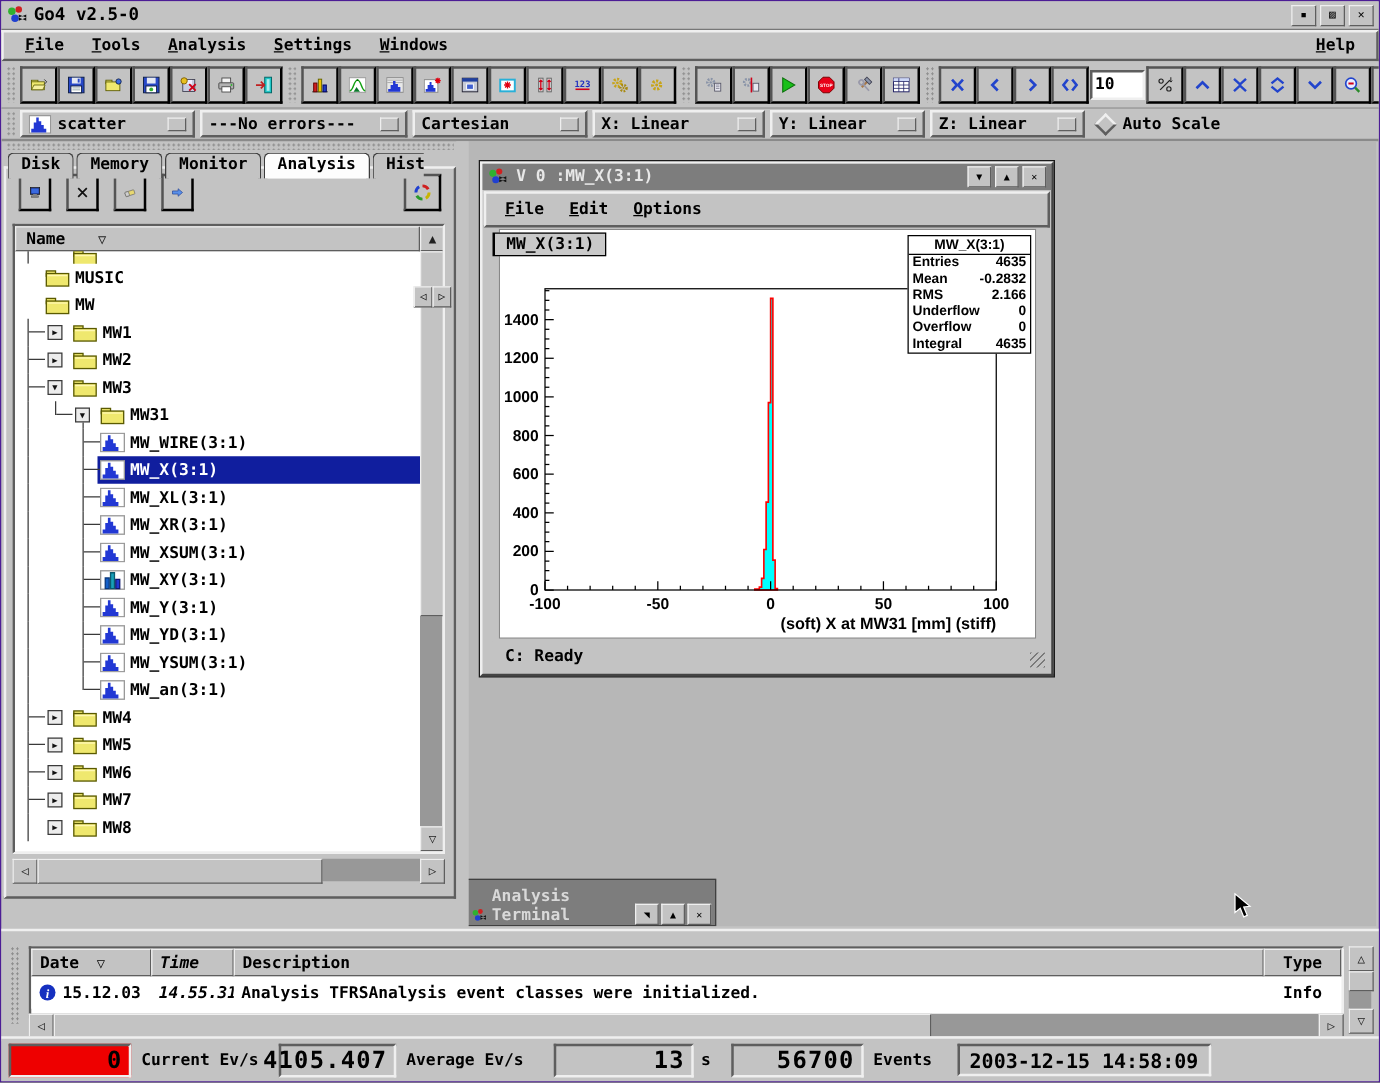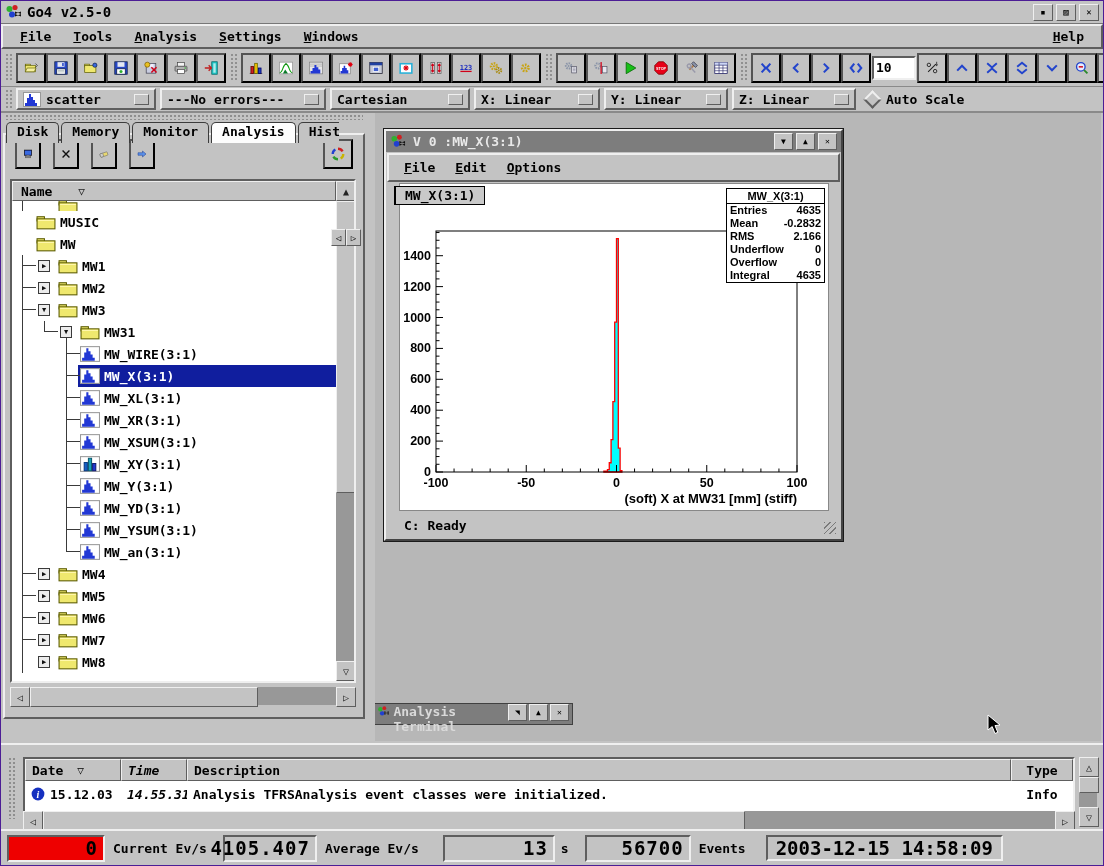--- a/index.html
+++ b/index.html
@@ -111,22 +111,22 @@
   #statsbox{position:absolute;right:3px;top:4px;width:97px;background:#fff;border:1px solid #000;
             font-family:"Liberation Sans",sans-serif;font-size:11px;font-weight:bold;z-index:3;}
   #statsbox .st{border-bottom:1px solid #000;text-align:center;padding:1px 0;}
   #statsbox .sr{display:flex;justify-content:space-between;padding:0 3px;line-height:13px;}
   .cwstatus{position:absolute;left:8px;right:2px;bottom:2px;height:24px;display:flex;align-items:center;
             padding:0 10px;background:#c3c3c3;}
   .grip{position:absolute;right:3px;bottom:3px;width:12px;height:12px;
         background:repeating-linear-gradient(135deg,#7a7a7a 0 1px,transparent 1px 4px);}
 
   
-  #minwin{position:absolute;left:-2px;top:590px;width:200px;height:22px;background:#7d7d7d;color:#d9d9d9;
-          display:flex;align-items:flex-start;gap:4px;padding:0 3px;border:1px solid #404040;box-sizing:border-box;}
+  #minwin{position:absolute;left:-2px;top:590px;width:200px;height:38px;background:#7d7d7d;color:#d9d9d9;
+          display:flex;align-items:flex-end;gap:4px;padding:0 3px;border:1px solid #404040;box-sizing:border-box;}
   #minwin .appicon{width:15px;height:15px;}
   #minwin .btns{margin-left:auto;display:flex;gap:2px;}
 
   
   #cursor{position:absolute;left:612px;top:601px;width:15px;height:22px;z-index:9;}
 
   
   #bottomdock{position:absolute;left:0;right:0;top:742px;height:88px;background:#c3c3c3;
               border-top:2px solid;border-color:#efefef;}
   #bd-handle{position:absolute;left:7px;top:12px;width:7px;height:62px;
@@ -145,21 +145,21 @@
   #log-vscroll{position:absolute;right:6px;top:12px;width:18px;height:70px;}
   #log-hscroll{left:22px;right:28px;bottom:4px;}
 
   
   #statusbar{position:absolute;left:0;right:0;bottom:0;height:36px;display:flex;align-items:center;
              background:#c3c3c3;border-top:2px solid;border-color:#efefef;padding-left:6px;box-sizing:border-box;}
   .lcd{height:23px;background:#c3c3c3;display:flex;align-items:center;justify-content:flex-end;
        padding:0 5px;font-size:19px;letter-spacing:1px;flex:none;box-sizing:content-box;}
   .lcd.red{background:#ee0000;}
   .slabel{margin:0 8px;white-space:nowrap;}
-  #dtbox{height:22px;display:flex;align-items:center;padding:0 8px;margin-left:12px;font-size:19px;}
+  #dtbox{height:22px;display:flex;align-items:center;padding:0 8px;margin-left:12px;font-size:16px;}
 </style>
 </head>
 <body>
 
 <div id="app">
 
   <div class="titlebar">
     <span class="icon appicon" id="app-icon">
         <svg viewBox="0 0 17 16">
           <circle cx="4.5" cy="5" r="3" fill="#30b030"></circle>
@@ -517,21 +517,21 @@
         <span class="drop raised1"></span>
       </div>
       <div class="combo raised" style="width: 166px;">
         <span class="ctext">---No errors---</span>
         <span class="drop raised1"></span>
       </div>
       <div class="combo raised" style="width: 140px;">
         <span class="ctext">Cartesian</span>
         <span class="drop raised1"></span>
       </div>
-      <div class="combo raised" style="width: 126px; align-items: center;">
+      <div class="combo raised" style="width: 138px; align-items: center;">
         <span class="ctext">X: Linear</span>
         <span class="drop raised1"></span>
       </div>
       <div class="combo raised" style="width: 124px;">
         <span class="ctext">Y: Linear</span>
         <span class="drop raised1"></span>
       </div>
       <div class="combo raised" style="width: 124px;">
         <span class="ctext">Z: Linear</span>
         <span class="drop raised1"></span>

